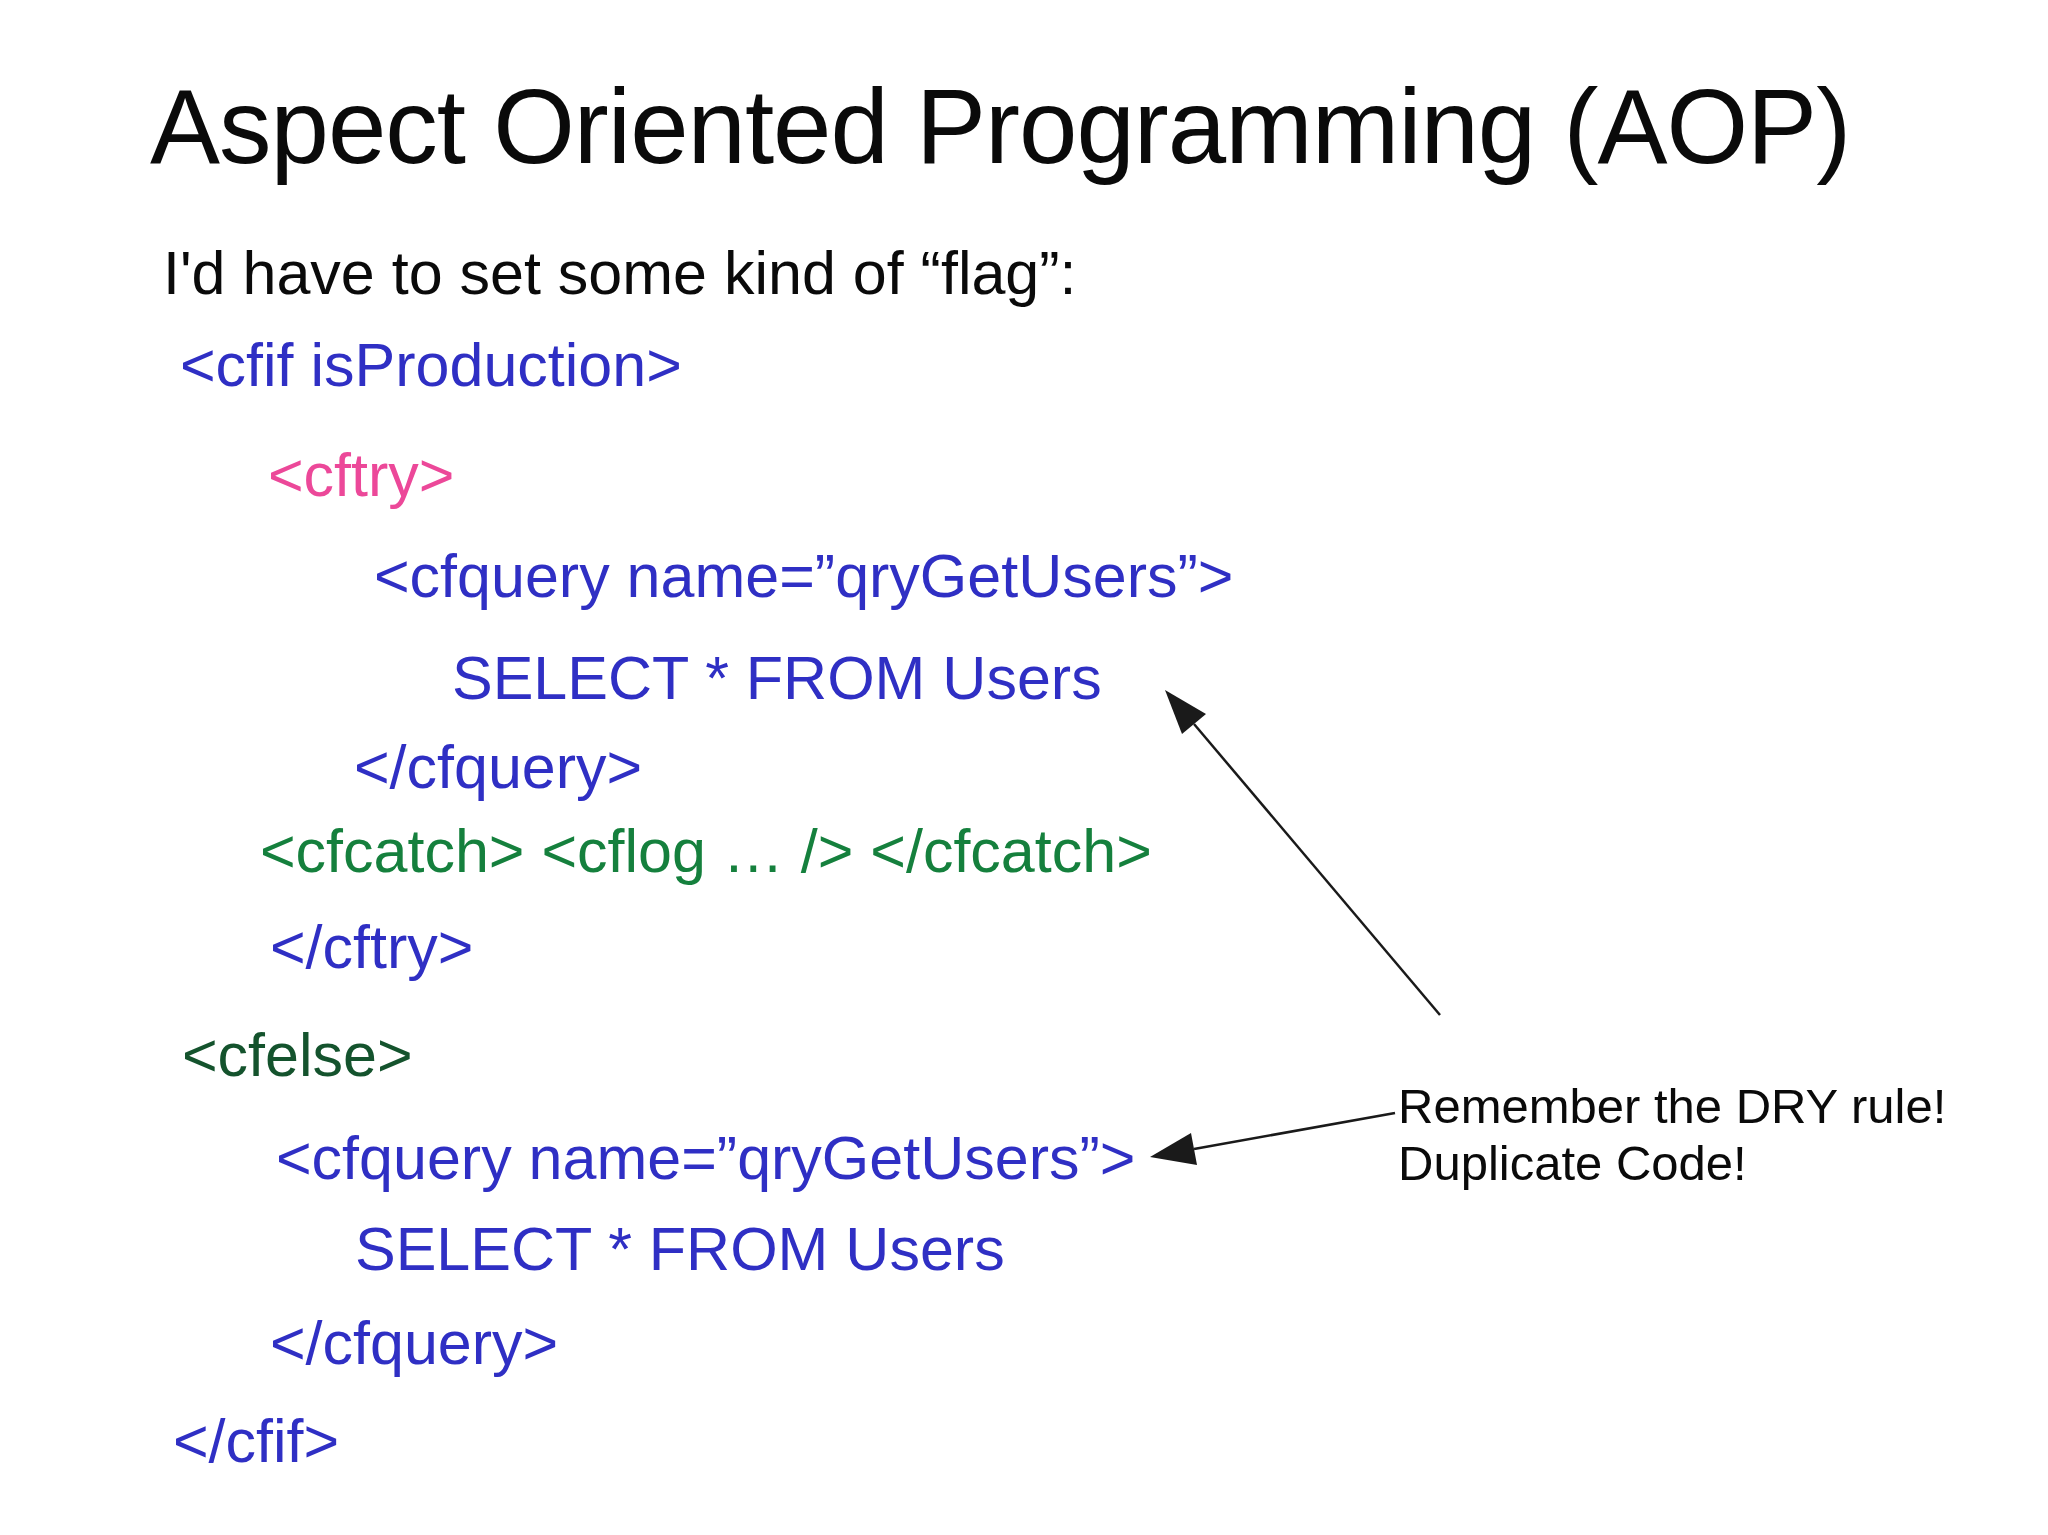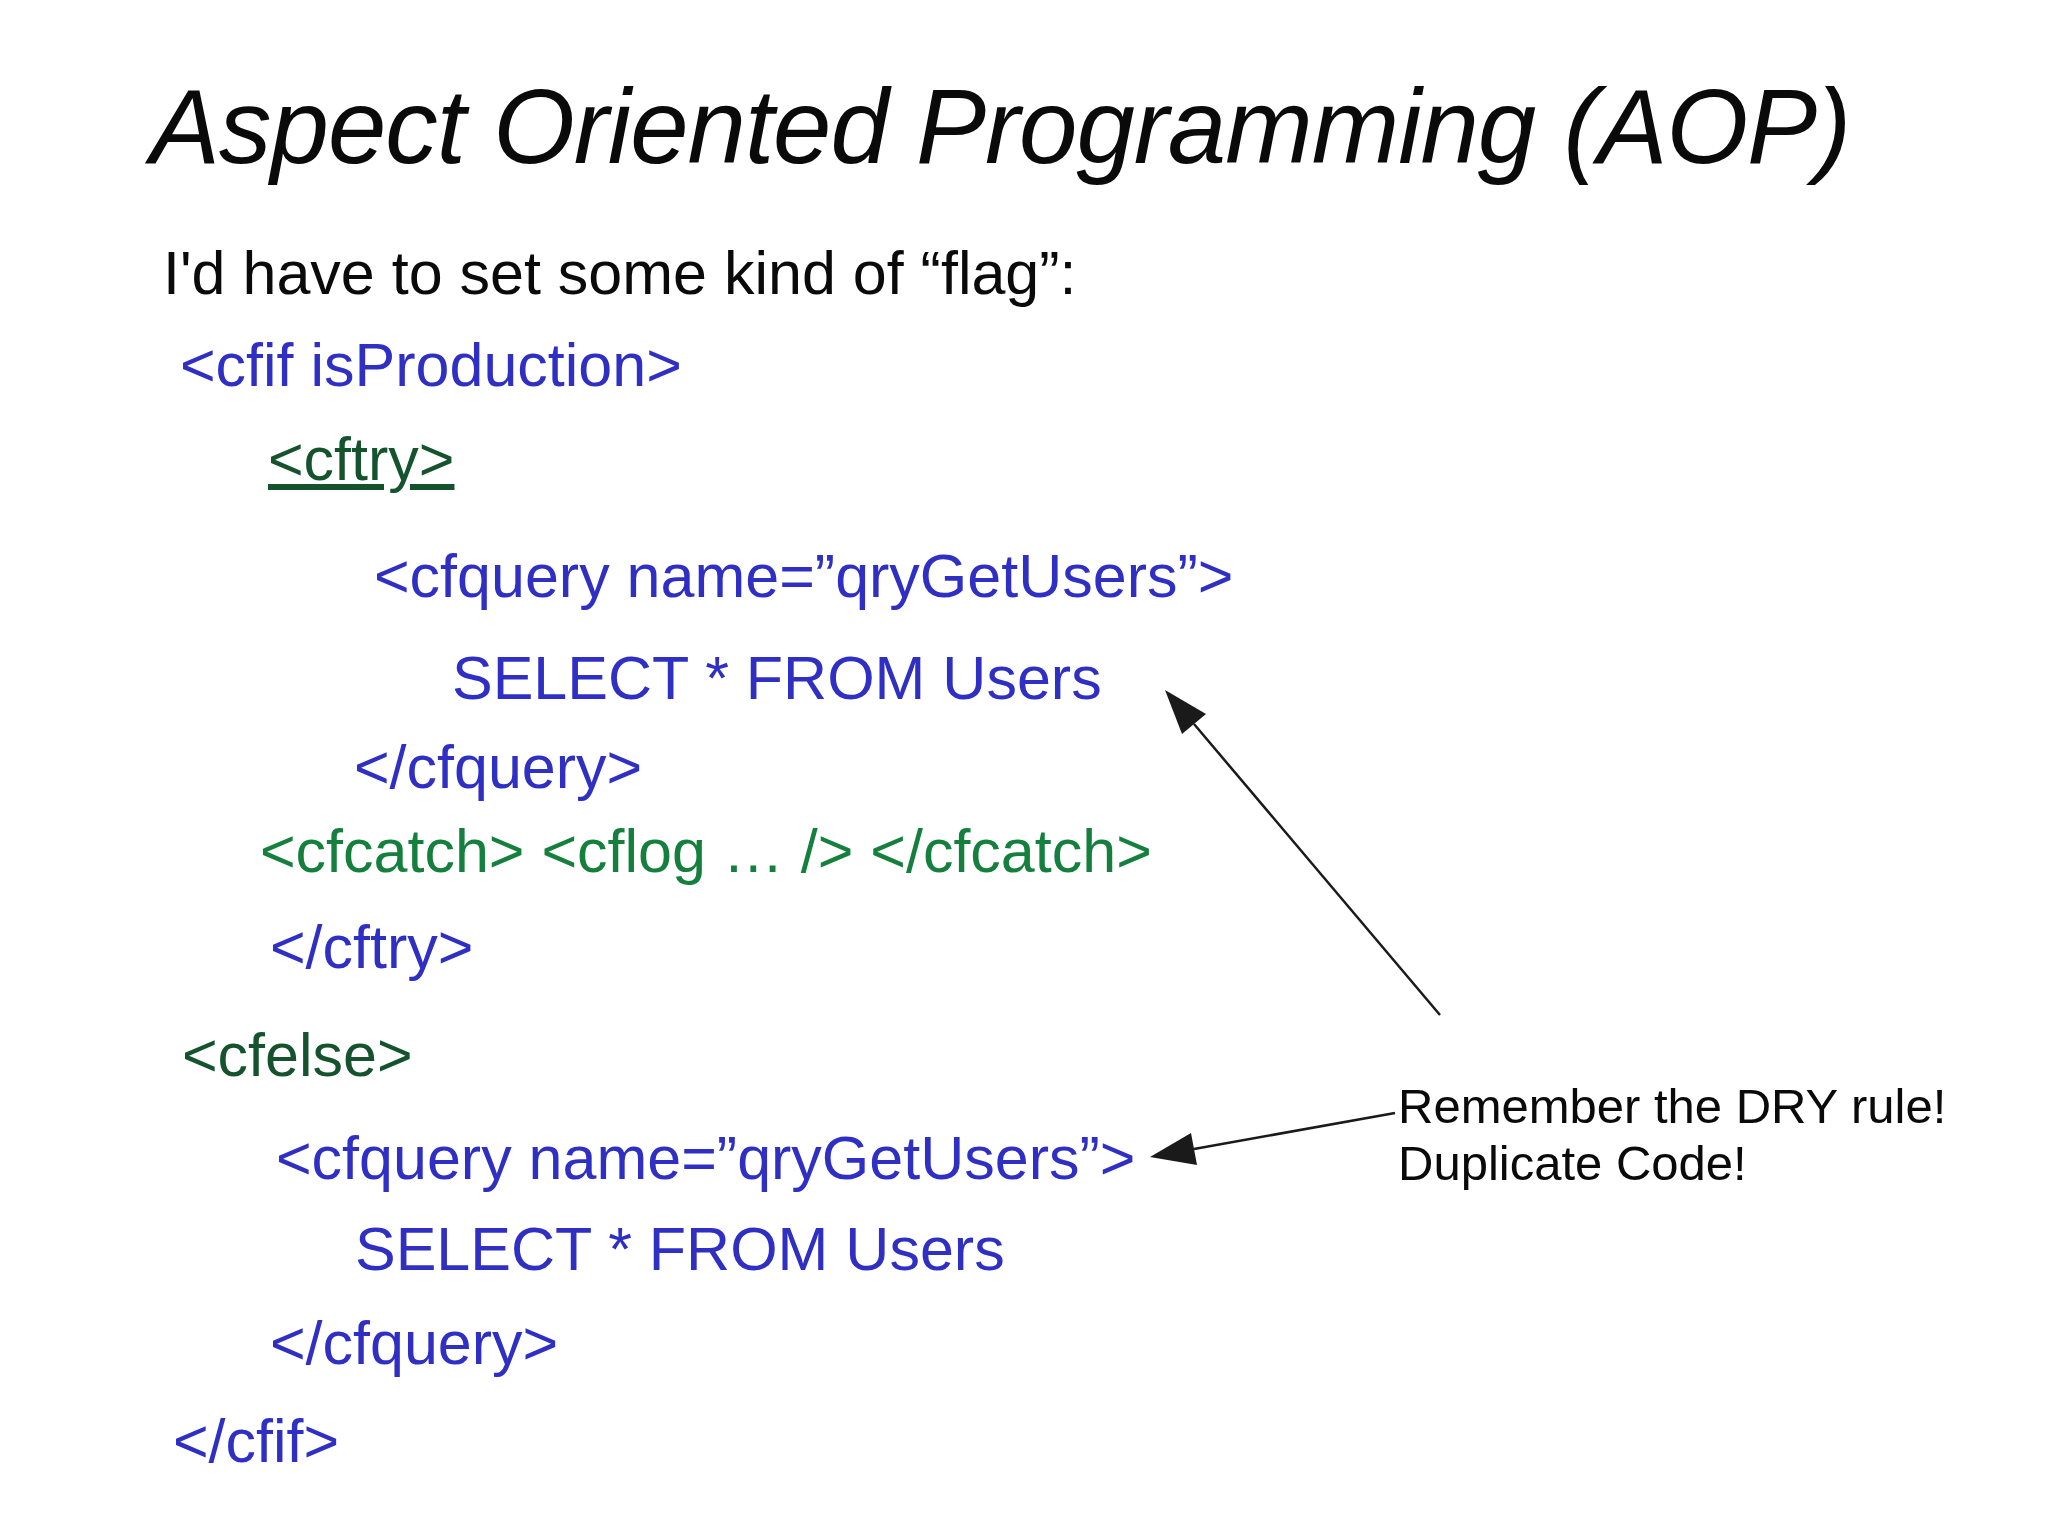--- a/index.html
+++ b/index.html
@@ -17,21 +17,20 @@
   }
   .slide-title {
     position: absolute;
     left: 150px;
     top: 72px;
     font-size: 105px;
     line-height: 1.05;
     color: #0a0a0a;
     white-space: nowrap;
     letter-spacing: -1px;
-    font-style: italic;
   }
   .intro-text {
     position: absolute;
     left: 163px;
     top: 228px;
     font-size: 61px;
     line-height: 1.1;
     color: #0a0a0a;
     white-space: nowrap;
     margin-top: 12px;
@@ -65,21 +64,21 @@
 <body>
 
 <div class="slide">
 
   <div class="slide-title">Aspect Oriented Programming (AOP)</div>
 
   <div class="intro-text">I'd have to set some kind of “flag”:</div>
 
   <div id="code-lines">
       <div class="code-line" style="left: 180px; top: 332px; color: rgb(47, 47, 196); text-align: center;">&lt;cfif isProduction&gt;</div>
-      <div class="code-line" style="left: 268px; top: 426px; color: #14532d; text-decoration: underline;">&lt;cftry&gt;</div>
+      <div class="code-line" style="left: 268px; top: 442px; color: #ec4899;">&lt;cftry&gt;</div>
       <div class="code-line" style="left: 374px; top: 543px; color: rgb(47, 47, 196);">&lt;cfquery name=”qryGetUsers”&gt;</div>
       <div class="code-line" style="left: 452px; top: 645px; color: rgb(47, 47, 196);">SELECT * FROM Users</div>
       <div class="code-line" style="left: 354px; top: 734px; color: rgb(47, 47, 196);">&lt;/cfquery&gt;</div>
       <div class="code-line" style="left: 260px; top: 818px; color: #15803d;">&lt;cfcatch&gt; &lt;cflog … /&gt; &lt;/cfcatch&gt;</div>
       <div class="code-line" style="left: 270px; top: 914px; color: rgb(47, 47, 196); text-align: center;">&lt;/cftry&gt;</div>
       <div class="code-line" style="left: 182px; top: 1022px; color: #14532d;">&lt;cfelse&gt;</div>
       <div class="code-line" style="left: 276px; top: 1125px; color: rgb(47, 47, 196);">&lt;cfquery name=”qryGetUsers”&gt;</div>
       <div class="code-line" style="left: 355px; top: 1216px; color: rgb(47, 47, 196);">SELECT * FROM Users</div>
       <div class="code-line" style="left: 270px; top: 1310px; color: rgb(47, 47, 196);">&lt;/cfquery&gt;</div>
       <div class="code-line" style="left: 173px; top: 1408px; color: rgb(47, 47, 196);">&lt;/cfif&gt;</div>

